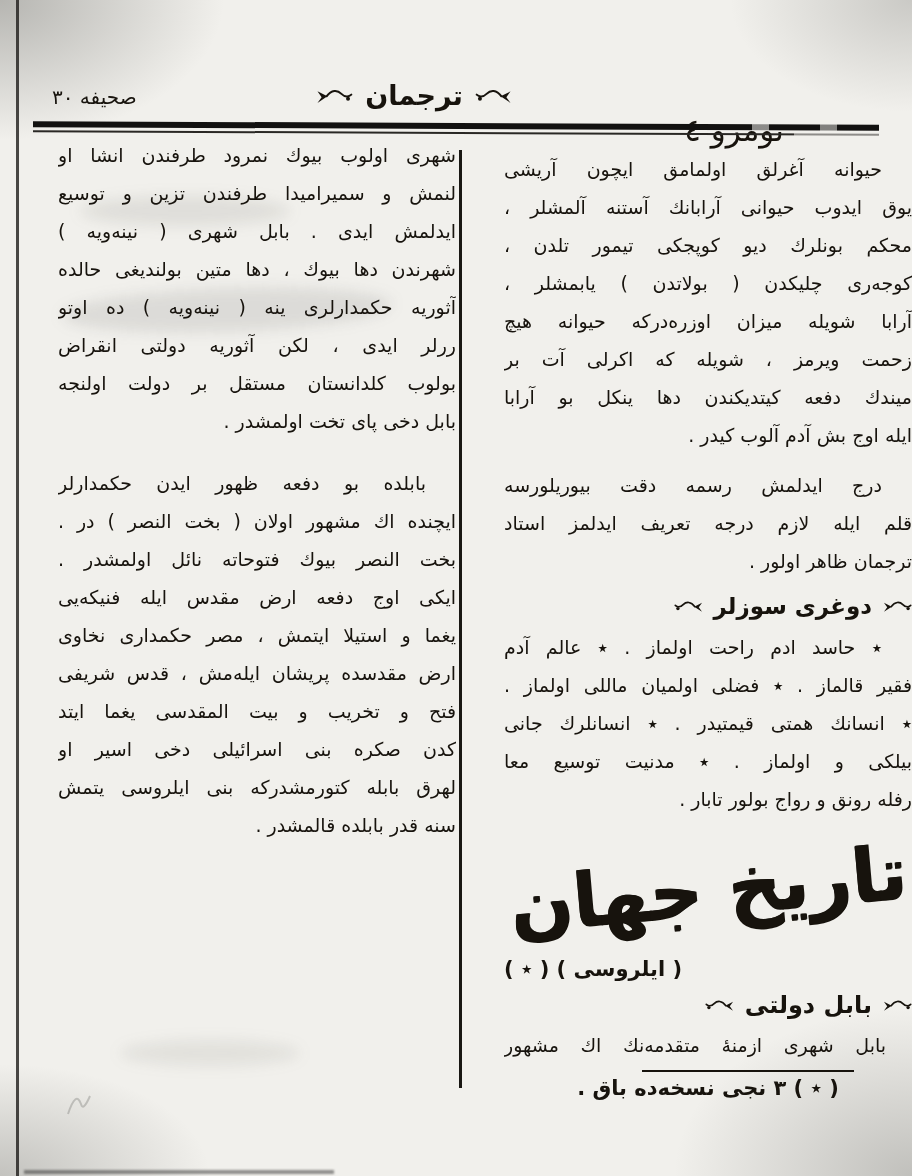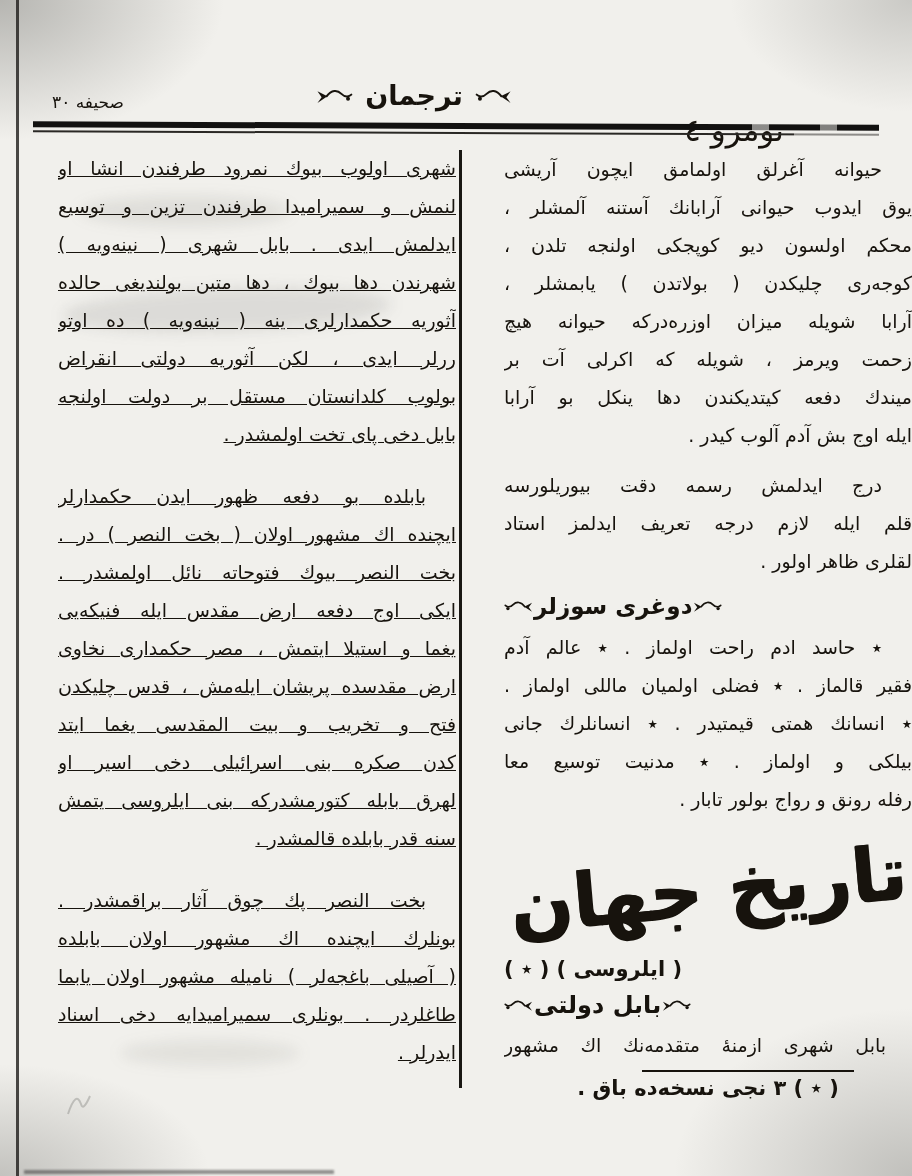--- a/index.html
+++ b/index.html
@@ -17,43 +17,43 @@
   .edge-line{position:absolute;left:16px;top:0;bottom:0;width:3px;background:#1e1c1a;opacity:.8;filter:blur(.4px);}
   .bottom-smear{position:absolute;left:24px;bottom:2px;width:310px;height:4px;background:rgba(25,25,25,.45);filter:blur(1.2px);}
   .smudge{position:absolute;border-radius:50%;filter:blur(7px);}
   .sm1{left:62px;top:288px;width:330px;height:44px;background:rgba(95,95,92,.14);transform:rotate(-2deg);}
   .sm2{left:80px;top:196px;width:210px;height:30px;background:rgba(95,95,92,.12);}
   .sm3{left:120px;top:1040px;width:180px;height:26px;background:rgba(95,95,92,.10);}
   .scribble{position:absolute;left:66px;top:1088px;opacity:.45;}
 
   
   .issue{position:absolute;top:68px;right:128px;font-size:31px;letter-spacing:1px;margin-top:44px;}
-  .pageno{position:absolute;top:92px;left:52px;font-size:17px;}
+  .pageno{position:absolute;top:85px;left:52px;font-size:20px;}
   .masthead-wrap{position:absolute;top:80px;left:0;width:100%;display:flex;justify-content:center;align-items:center;gap:12px;transform:translateX(-42px);}
   .masthead-title{font-size:27px;font-weight:bold;}
   .orn{color:#17130d;}
   .orn.flip{transform:scaleX(-1);}
   .orn.small{width:30px;height:14px;}
 
   .header-rule{position:absolute;left:33px;top:123px;width:846px;transform:rotate(0.25deg);}
   .rule-thick{height:6px;background:linear-gradient(to right,#121110 0 85%,rgba(18,17,16,.45) 85% 87%,#121110 87% 93%,rgba(18,17,16,.5) 93% 95%,#121110 95% 100%);}
   .rule-thin{height:2px;margin-top:3px;background:linear-gradient(to right,#2a2825 0 90%,rgba(42,40,37,.5) 90% 100%);}
 
   
   .col{position:absolute;direction:rtl;font-size:19px;}
-  .col-left{left:58px;top:149px;width:398px;text-decoration:underline;}
+  .col-left{left:58px;top:136px;width:398px;}
   .col-right{left:504px;top:150px;width:408px;}
   .divider{position:absolute;left:459px;top:150px;width:3px;height:938px;background:#191713;}
 
   .tline{display:block;height:38px;line-height:38px;text-align:justify;text-align-last:justify;overflow:hidden;white-space:nowrap;}
   .para .tline:last-child{text-align-last:right;}
   .para.indent .tline:first-child{padding-right:30px;}
   .mt{margin-top:24px;}
 
-  .section-heading{display:flex;justify-content:flex-end;align-items:center;font-weight:bold;}
+  .section-heading{display:flex;justify-content:flex-start;align-items:center;gap:10px;font-weight:bold;}
   .heading-dogru{margin-top:8px;height:36px;font-size:23px;}
   .aphorisms{margin-top:4px;}
   .article-title{margin-top:6px;height:130px;display:flex;justify-content:center;align-items:center;
     font-size:74px;font-weight:bold;transform:rotate(-5deg);letter-spacing:-2px;
     text-shadow:1px 0 0 #17130d, 0 1px 0 #17130d;}
   .continuation-note{height:30px;line-height:30px;text-align:left;font-weight:bold;font-size:21px;}
   .heading-babil{margin-top:4px;height:34px;font-size:24px;}
   .opening-line{margin-top:6px;height:34px;line-height:34px;padding-right:26px;text-align:justify;text-align-last:justify;white-space:nowrap;overflow:hidden;font-size:19px;}
   .footnote-rule{height:2px;background:#17130d;width:212px;margin:8px 58px 0 auto;}
   .footnote{height:32px;line-height:32px;text-align:center;font-weight:bold;font-size:21px;}
@@ -105,50 +105,43 @@
         <div class="tline">ررلر ايدى ، لكن آثوريه دولتى انقراض</div>
         <div class="tline">بولوب كلدانستان مستقل بر دولت اولنجه</div>
         <div class="tline">بابل دخى پاى تخت اولمشدر .</div>
       </div>
     <div class="para indent mt">
         <div class="tline">بابلده بو دفعه ظهور ايدن حكمدارلر</div>
         <div class="tline">ايچنده اك مشهور اولان ( بخت النصر ) در .</div>
         <div class="tline">بخت النصر بيوك فتوحاته نائل اولمشدر .</div>
         <div class="tline">ايكى اوج دفعه ارض مقدس ايله فنيكه‌يى</div>
         <div class="tline">يغما و استيلا ايتمش ، مصر حكمدارى نخاوى</div>
-        <div class="tline">ارض مقدسده پريشان ايله‌مش ، قدس چليكدن</div>
+        <div class="tline">ارض مقدسده پريشان ايله‌مش ، قدس شريفى</div>
         <div class="tline">فتح و تخريب و بيت المقدسى يغما ايتد</div>
         <div class="tline">كدن صكره بنى اسرائيلى دخى اسير او</div>
         <div class="tline">لهرق بابله كتورمشدركه بنى ايلروسى يتمش</div>
         <div class="tline">سنه قدر بابلده قالمشدر .</div>
-      </div>
-    <div class="para indent mt">
-        <div class="tline">بخت النصر پك چوق آثار براقمشدر .</div>
-        <div class="tline">بونلرك ايچنده اك مشهور اولان بابلده</div>
-        <div class="tline">( آصيلى باغجه‌لر ) ناميله مشهور اولان يابما</div>
-        <div class="tline">طاغلردر . بونلرى سميراميدايه دخى اسناد</div>
-        <div class="tline">ايدرلر .</div>
       </div>
   </div>
 
   <div class="col col-right">
     <div class="para indent">
         <div class="tline">حيوانه آغرلق اولمامق ايچون آريشى</div>
         <div class="tline">يوق ايدوب حيوانى آرابانك آستنه آلمشلر ،</div>
-        <div class="tline">محكم اولسون ديو كوپجكى اولنجه تلدن ،</div>
+        <div class="tline">محكم بونلرك ديو كوپجكى تيمور تلدن ،</div>
         <div class="tline">كوجه‌رى چليكدن ( بولاتدن ) يابمشلر ،</div>
         <div class="tline">آرابا شويله ميزان اوزره‌دركه حيوانه هيچ</div>
         <div class="tline">زحمت ويرمز ، شويله كه اكرلى آت بر</div>
         <div class="tline">ميندك دفعه كيتديكندن دها ينكل بو آرابا</div>
         <div class="tline">ايله اوج بش آدم آلوب كيدر .</div>
       </div>
     <div class="para indent" style="margin-top:12px">
         <div class="tline">درج ايدلمش رسمه دقت بيوريلورسه</div>
         <div class="tline">قلم ايله لازم درجه تعريف ايدلمز استاد</div>
-        <div class="tline">لقلرى ظاهر اولور .</div>
+        <div class="tline">ترجمان ظاهر اولور .</div>
       </div>
 
     <div class="section-heading heading-dogru">
       <svg class="orn small" viewBox="0 0 46 20">
         <path d="M14 11 C20 3 27 3 32 8 C36 12 41 12 44 9" fill="none" stroke="currentColor" stroke-width="2.6" stroke-linecap="round"></path>
         <path d="M15 11 L3 5 L8 12 L3 19 Z" fill="currentColor"></path>
         <circle cx="40" cy="14" r="2.6" fill="currentColor"></circle>
       </svg>
       <span>دوغرى سوزلر</span>
       <svg class="orn small flip" viewBox="0 0 46 20">

